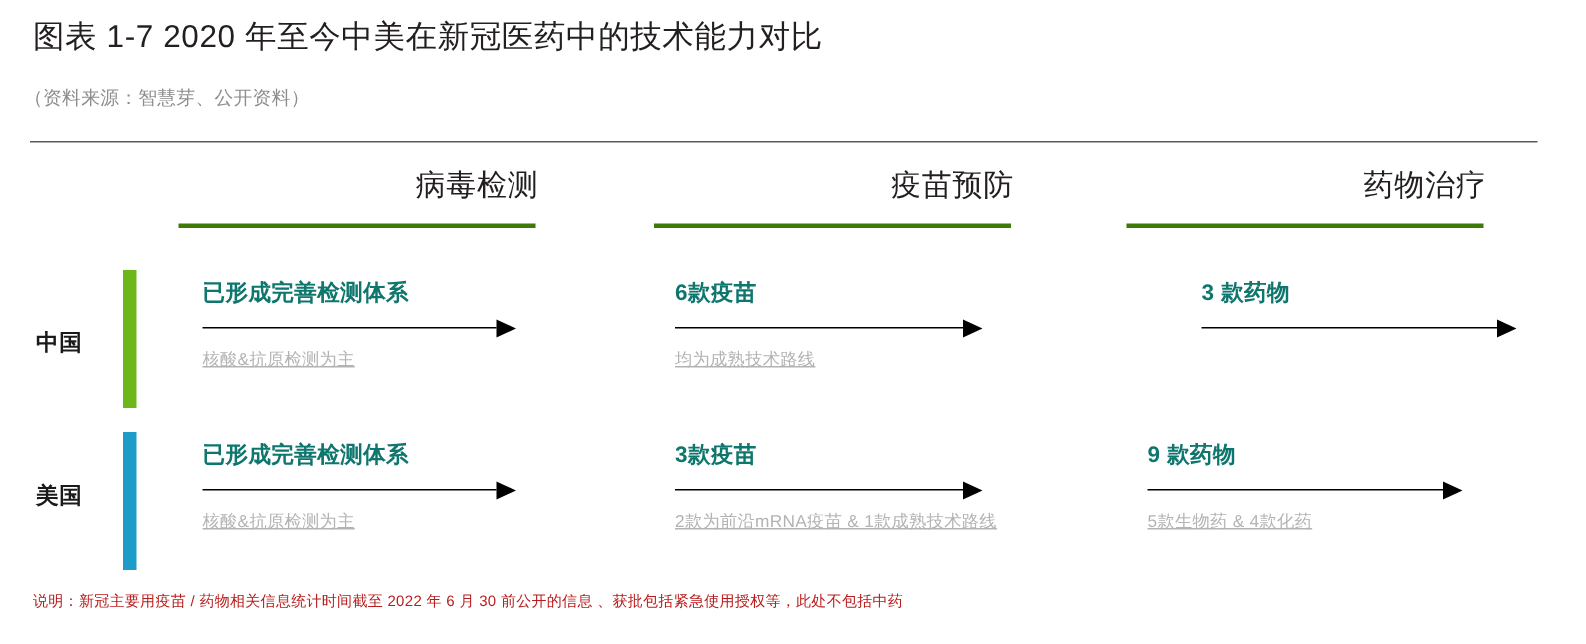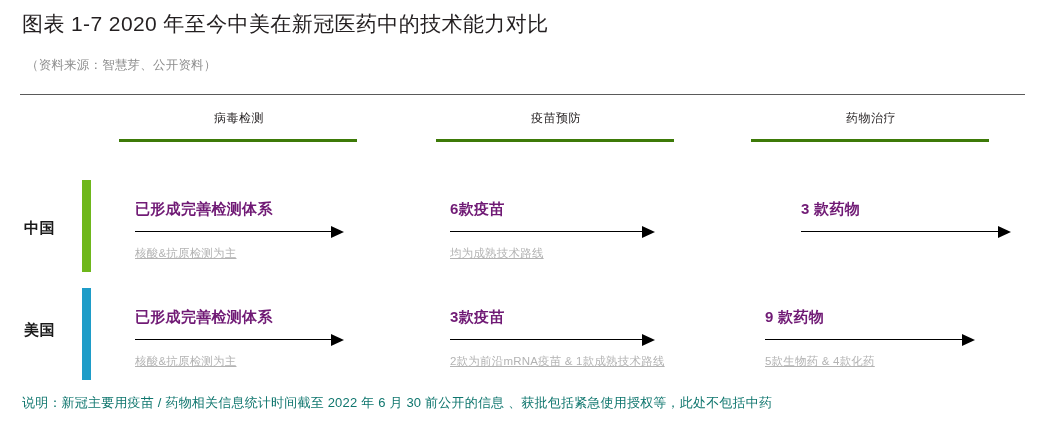--- a/index.html
+++ b/index.html
@@ -11,32 +11,32 @@
   }
   .page{position:absolute;inset:0;}
 
   
   .title{
     position:absolute;left:22px;top:10px;
     font-size:21px;font-weight:400;color:#231f20;letter-spacing:.4px;
     white-space:nowrap;
   }
   .source{
-    position:absolute;left:26px;top:57px;
+    position:absolute;left:16px;top:57px;
     font-size:12.5px;color:#8d8d8d;letter-spacing:.2px;white-space:nowrap;
   }
   .top-divider{
     position:absolute;left:20px;top:94px;width:1005px;height:1px;
     background:#5a5a5a;
   }
 
   
   .col-header{position:absolute;top:110px;width:240px;text-align:center;}
   .col-header .label{
-    font-size:12px;color:#231f20;letter-spacing:.5px;white-space:nowrap;
+    font-size:20px;color:#231f20;letter-spacing:.5px;white-space:nowrap;text-align:right;
   }
   .col-header .rule{
     margin-top:12px;height:3px;background:#3d7a08;width:238px;
   }
   .ch1{left:119px;}
   .ch2{left:436px;}
   .ch3{left:751px;}
 
   
   .row-label{
@@ -46,22 +46,22 @@
   .accent-bar{position:absolute;width:9px;border-radius:0;}
 
   .rl-cn{left:24px;top:219px;}
   .bar-cn{left:82px;top:180px;height:92px;background:#6eb71b;}
   .rl-us{left:24px;top:321px;}
   .bar-us{left:82px;top:288px;height:92px;background:#1e9cc8;}
 
   
   .cell{position:absolute;width:250px;}
   .cell .headline{
-    font-size:15px;font-weight:bold;color:#701a75;letter-spacing:.3px;
-    white-space:nowrap;line-height:1.1;margin-top:13px;
+    font-size:15px;font-weight:bold;color:#0f766e;letter-spacing:.3px;
+    white-space:nowrap;line-height:1.1;
   }
   .arrow{position:relative;height:14px;margin-top:7px;}
   .arrow .shaft{
     position:absolute;left:0;top:6px;height:1.6px;background:#000;
   }
   .arrow .head{
     position:absolute;top:1px;width:0;height:0;
     border-top:6px solid transparent;
     border-bottom:6px solid transparent;
     border-left:13px solid #000;
@@ -83,21 +83,21 @@
   .c-cn-3{left:801px;top:188px;}
   .c-us-1{left:135px;top:296px;}
   .c-us-2{left:450px;top:296px;}
   .c-us-3{left:765px;top:296px;}
 
   .c-us-2 .sub{width:215px;white-space:normal;}
 
   
   .footnote{
     position:absolute;left:22px;top:394px;
-    font-size:13px;color:#0f766e;letter-spacing:.2px;white-space:nowrap;
+    font-size:10px;color:#b91c1c;letter-spacing:.2px;white-space:nowrap;
   }
 </style>
 </head>
 <body>
 
 <div class="page">
 
   <div class="title">图表 1-7 2020 年至今中美在新冠医药中的技术能力对比</div>
   <div class="source">（资料来源：智慧芽、公开资料）</div>
   <div class="top-divider"></div>

